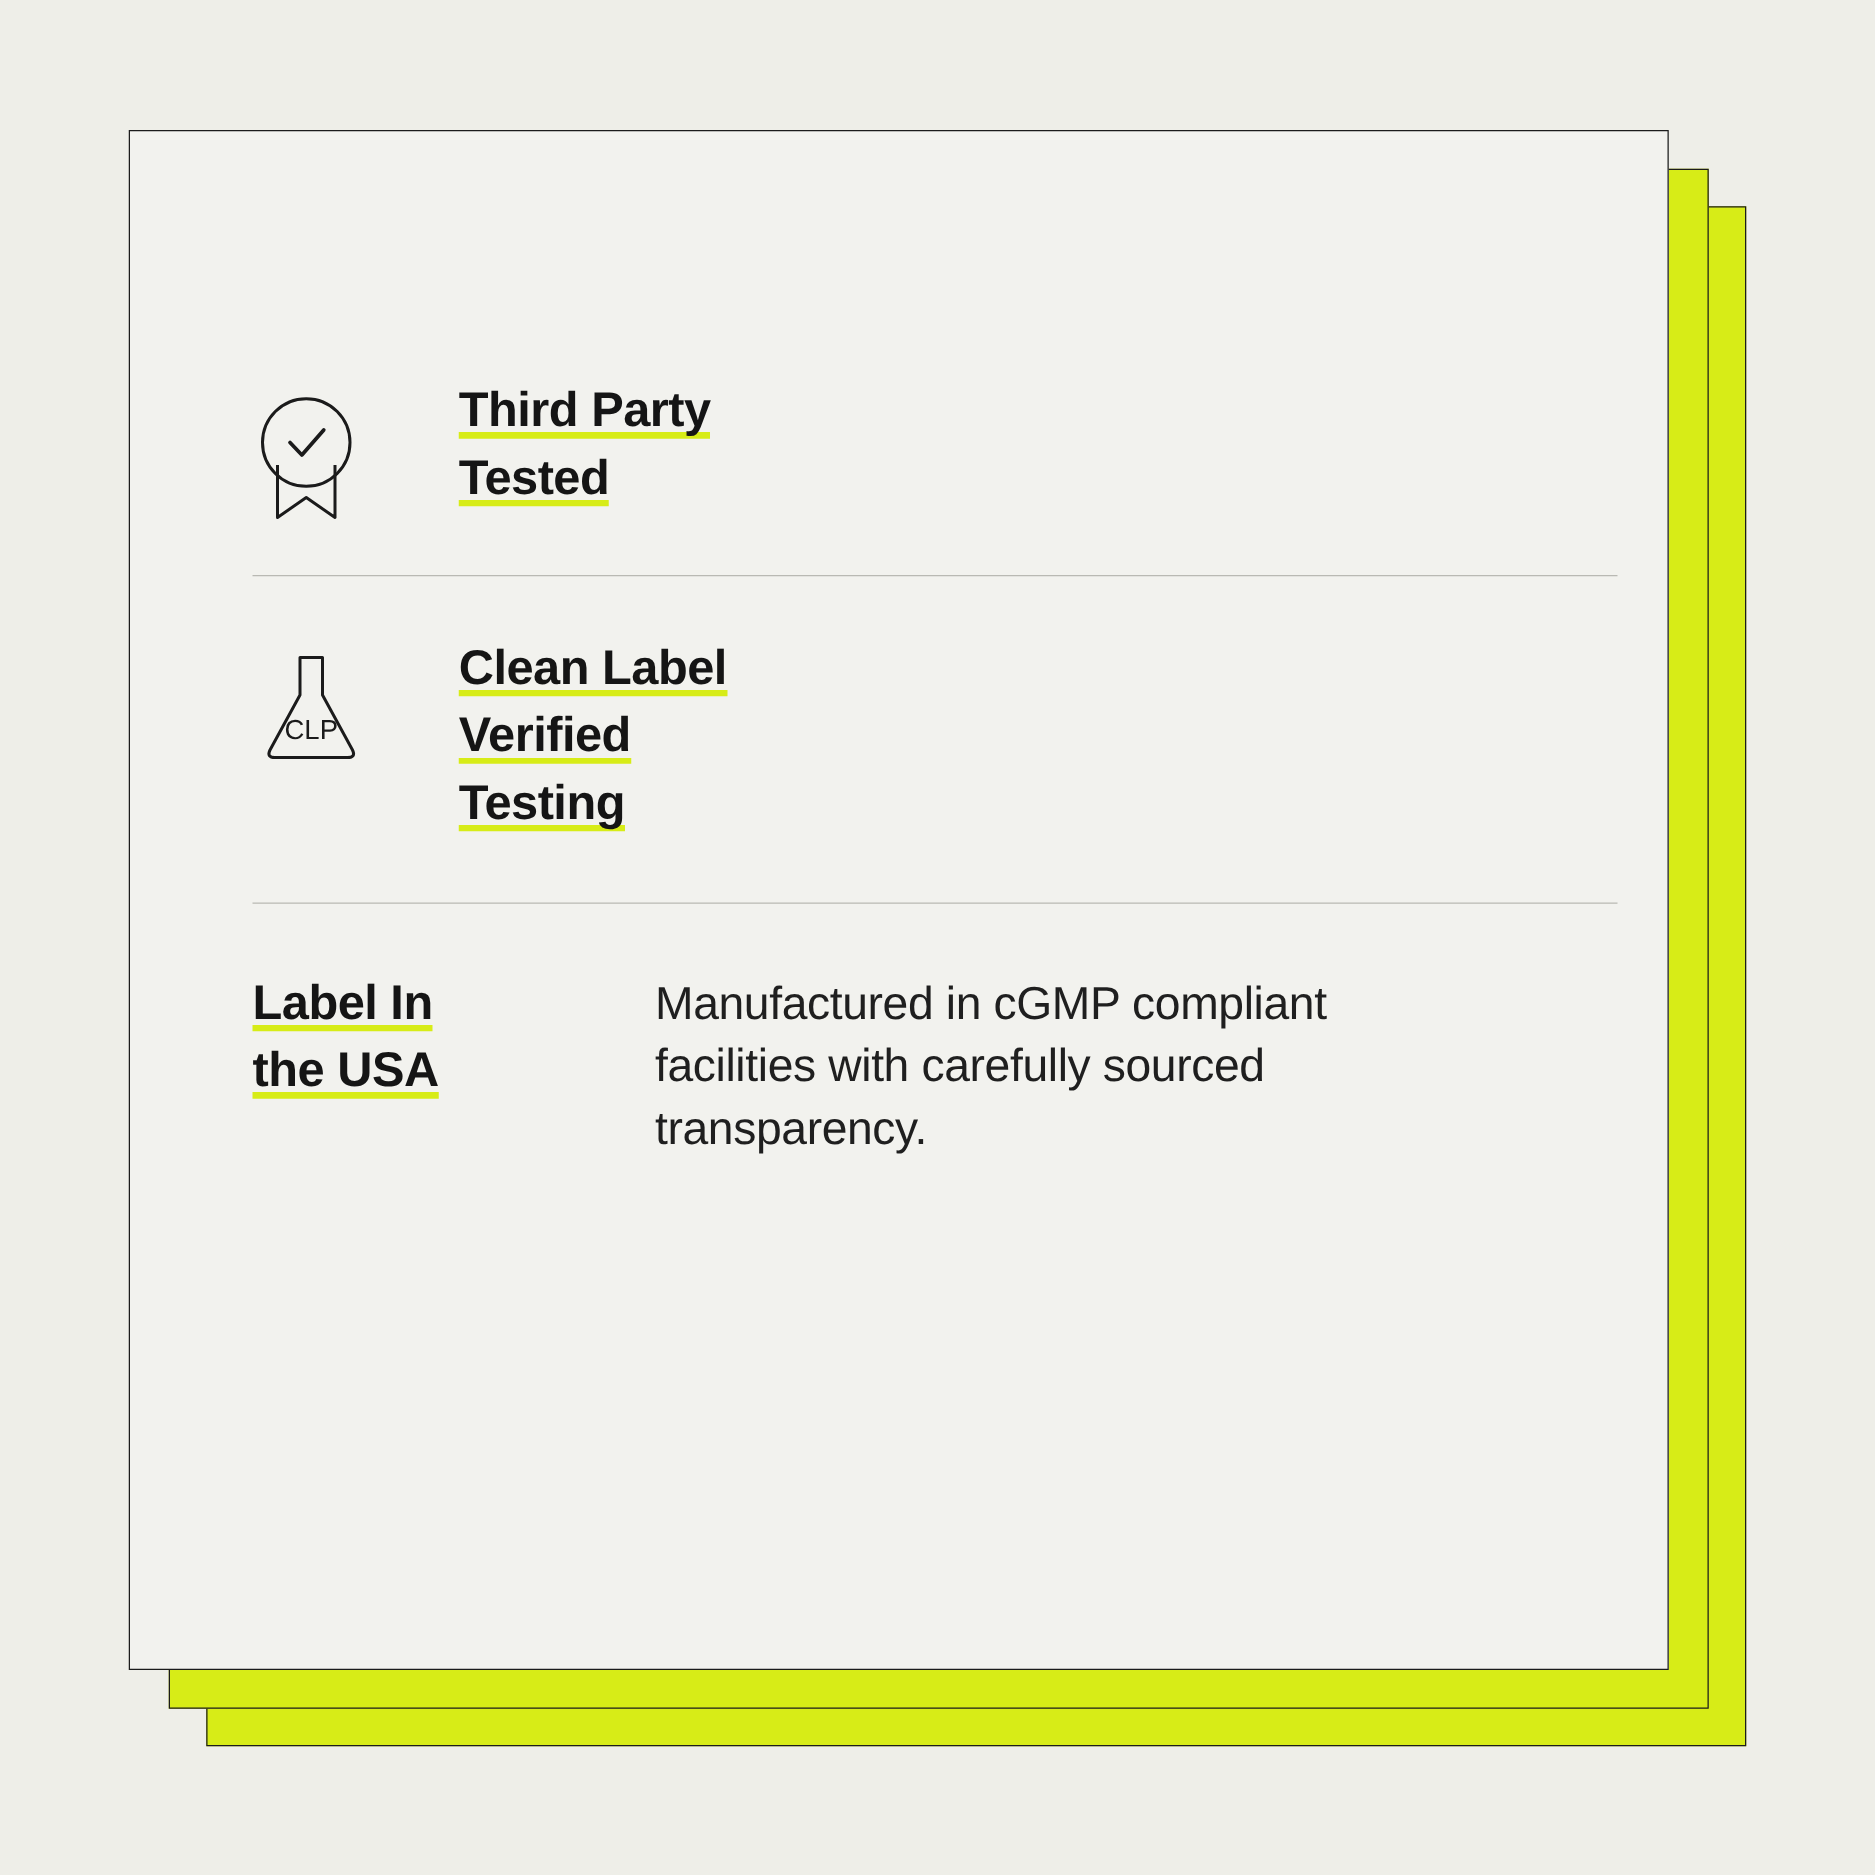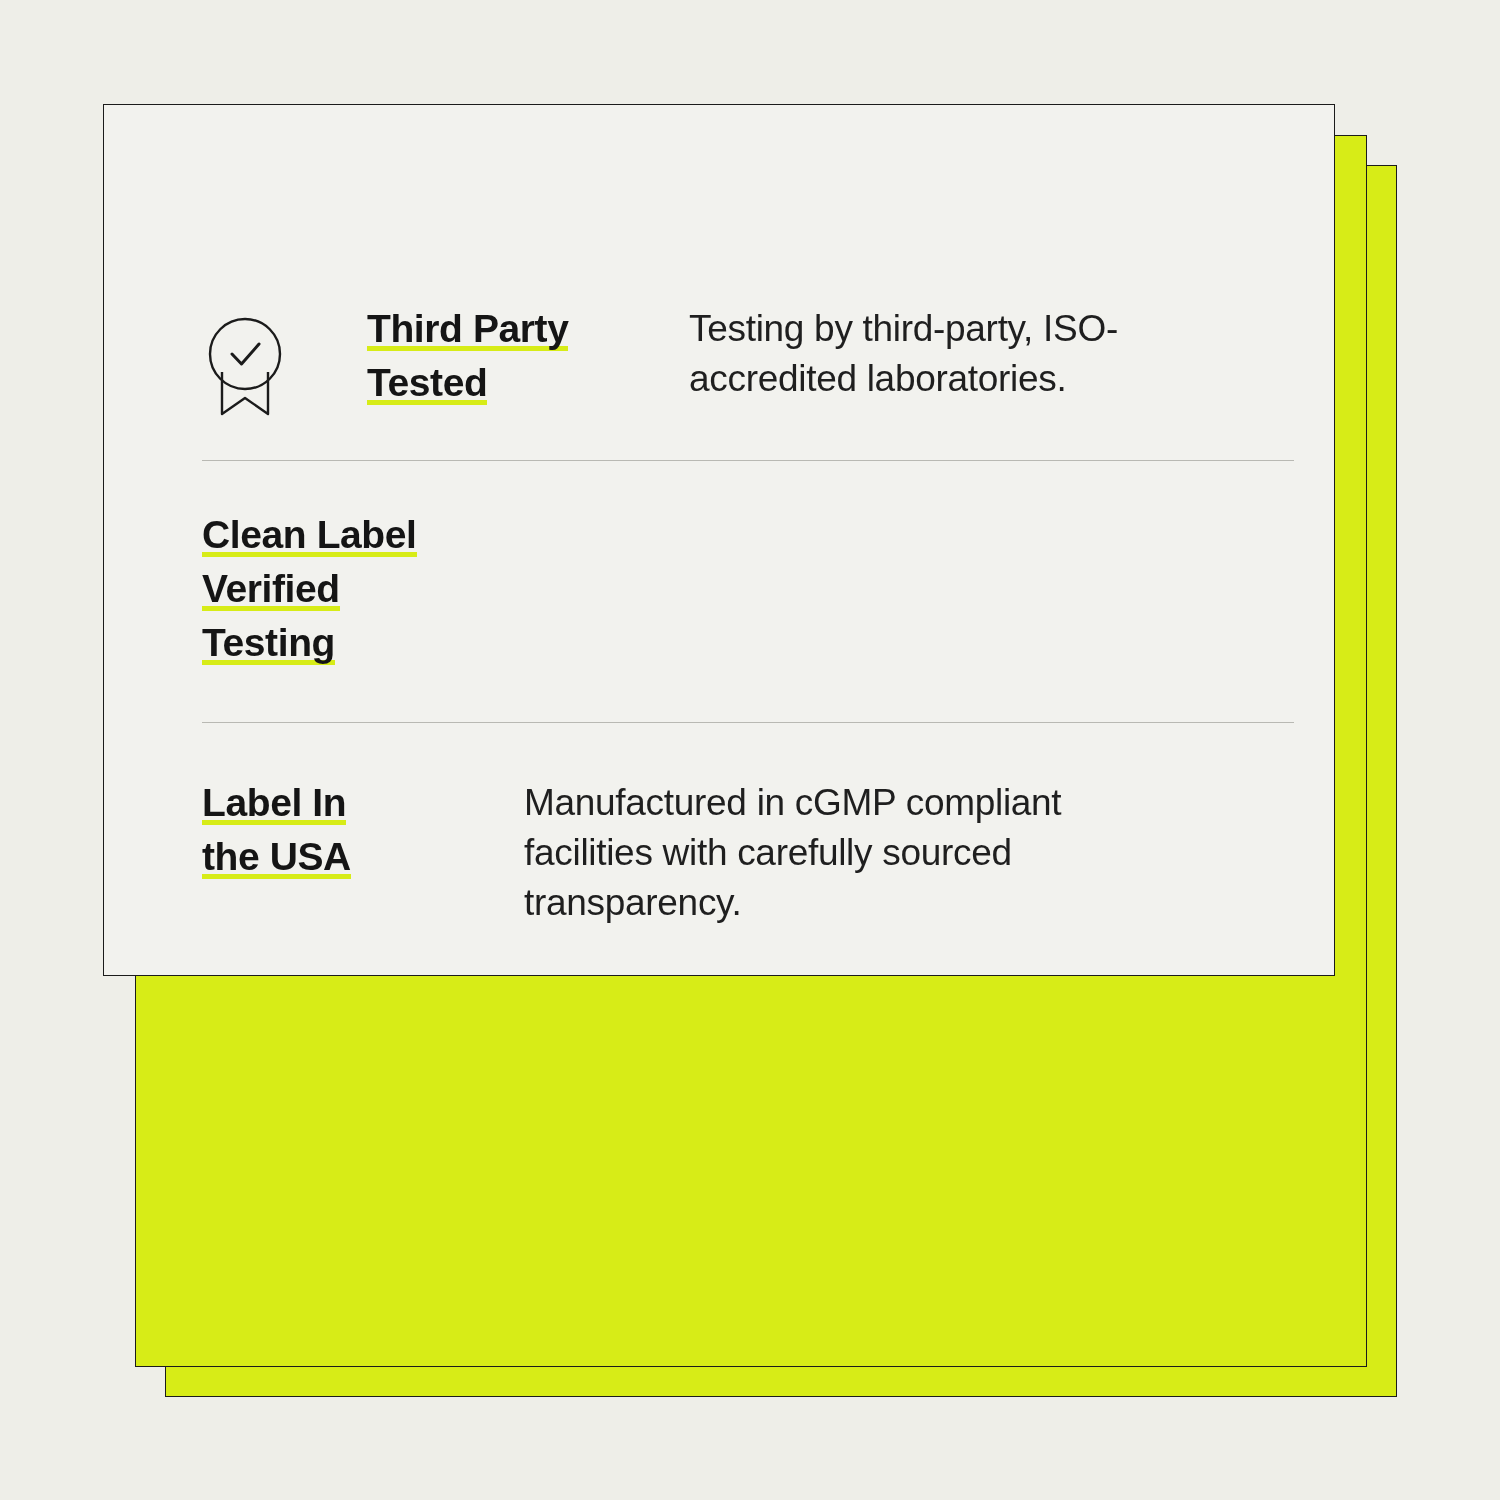--- a/index.html
+++ b/index.html
@@ -38,21 +38,21 @@
     top: 135px;
     width: 1232px;
     height: 1232px;
   }
 
   .main-card {
     position: absolute;
     left: 103px;
     top: 104px;
     width: 1232px;
-    height: 872px;
+    height: 1232px;
     background: #f2f2ee;
     border: 1px solid #1b1b1b;
     box-sizing: border-box;
   }
 
   .rows {
     position: absolute;
     left: 98px;
     top: 175px;
     width: 1092px;
@@ -142,28 +142,33 @@
               <path d="M20 64 L20 106 L43 90 L66 106 L66 64" fill="none" stroke="#1b1b1b" stroke-width="2.4" stroke-linejoin="round"></path>
             </svg>
           </span>
         </div>
         <div class="title-cell">
           <div class="title">
             <span class="hl">Third Party</span><br>
             <span class="hl">Tested</span>
           </div>
         </div>
-        <div class="desc-cell">
-          <p class="desc">Testing by third-party, ISO-accredited laboratories.</p>
-        </div>
       </div>
 
       <div class="row-divider"></div>
 
       <div class="row row-2">
+        <div class="icon-cell">
+          <span>
+            <svg width="94" height="100" viewBox="0 0 94 100">
+              <path d="M38 12 L56 12 L56 42 L80 86 Q83 92 76 92 L18 92 Q11 92 14 86 L38 42 Z" fill="none" stroke="#1b1b1b" stroke-width="2.4" stroke-linejoin="round"></path>
+              <text x="47" y="77" text-anchor="middle" font-family="Liberation Sans, sans-serif" font-size="22" fill="#1b1b1b">CLP</text>
+            </svg>
+          </span>
+        </div>
         <div class="title-cell">
           <div class="title">
             <span class="hl">Clean Label</span><br>
             <span class="hl">Verified</span><br>
             <span class="hl">Testing</span>
           </div>
         </div>
       </div>
 
       <div class="row-divider"></div>

